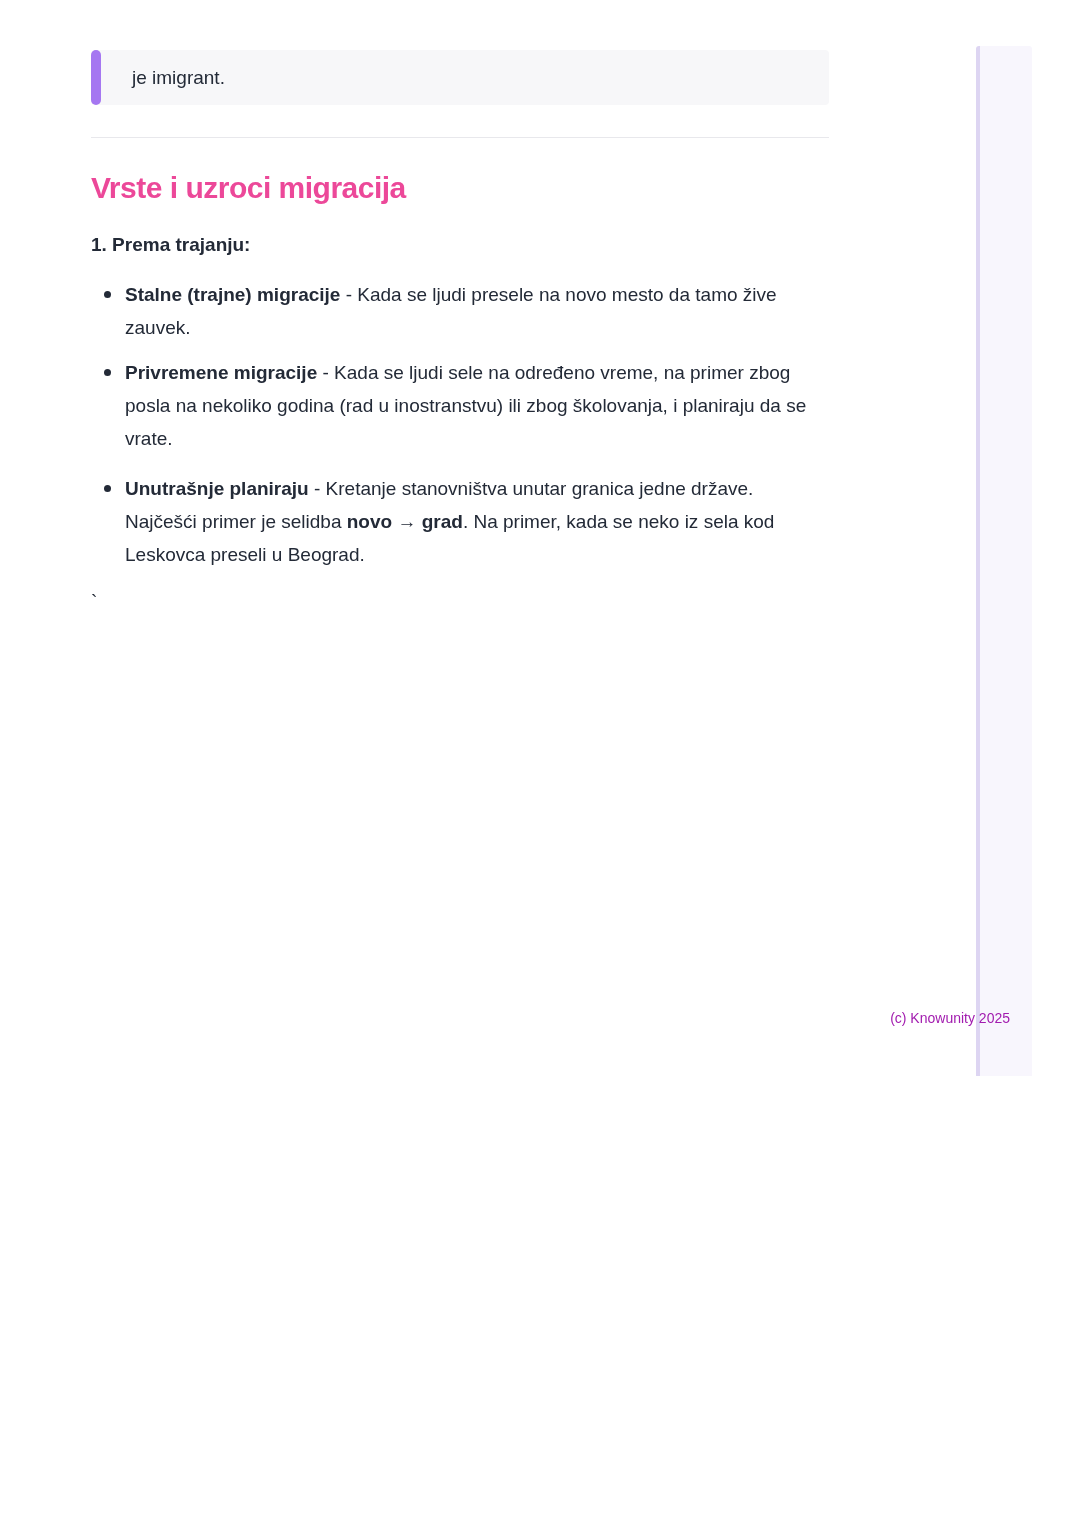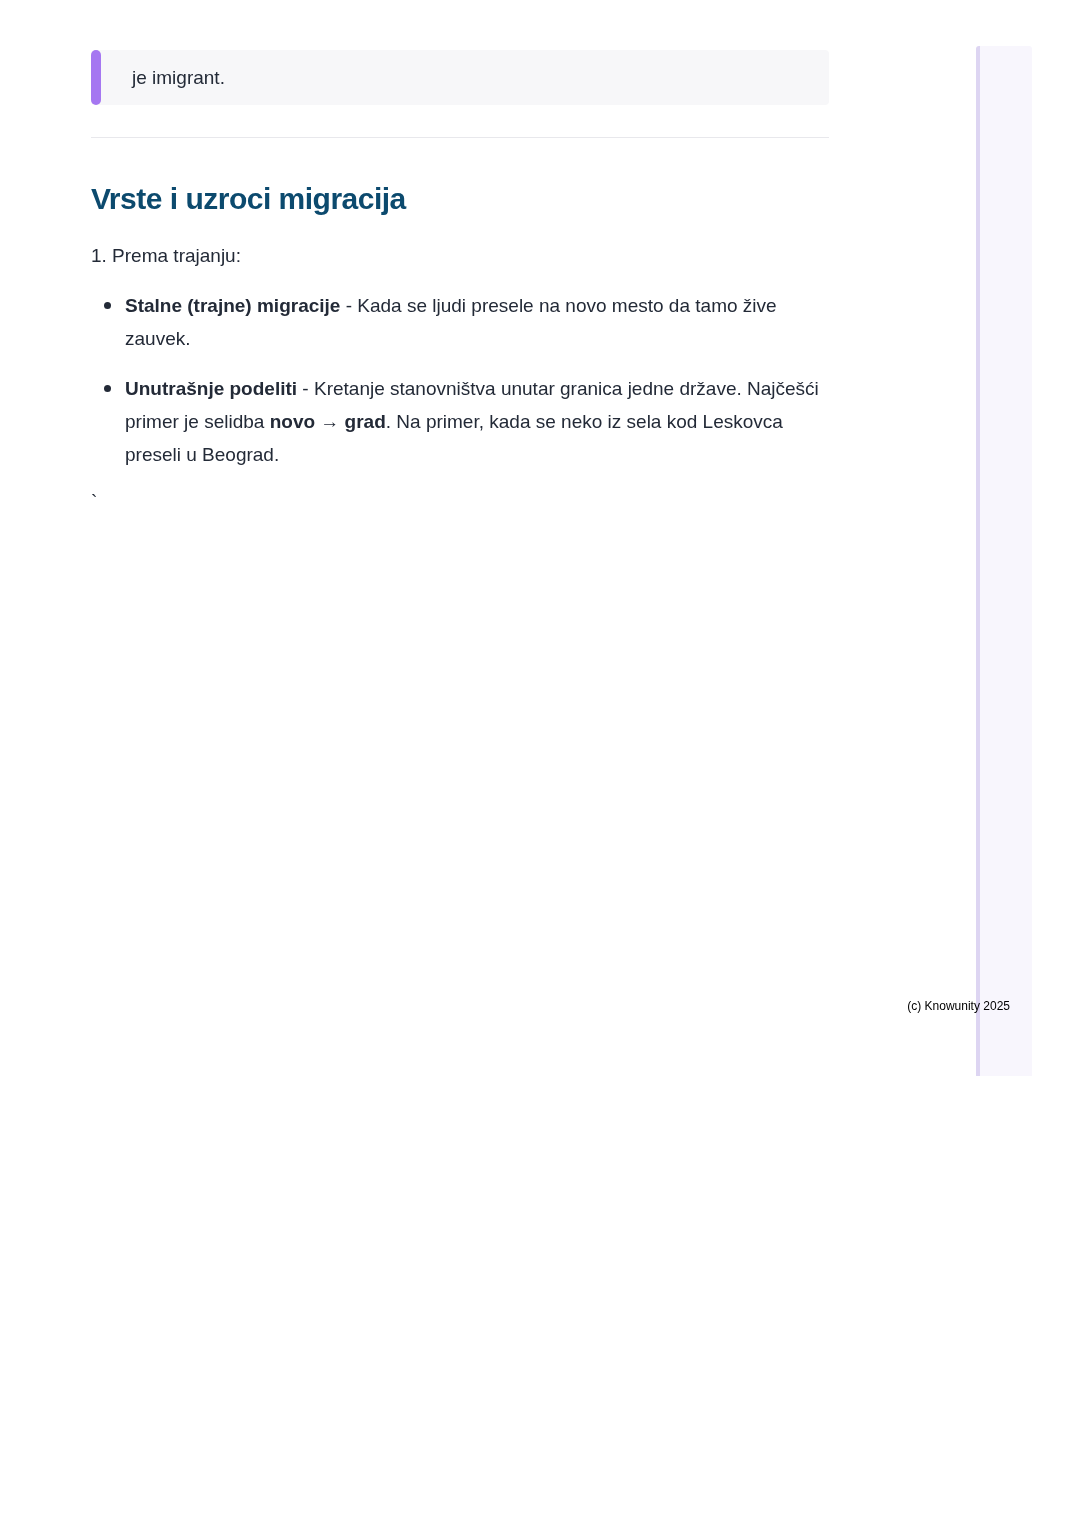--- a/index.html
+++ b/index.html
@@ -55,33 +55,33 @@
     border-radius: 6px;
   }
 
   .divider {
     border: none;
     border-top: 1px solid #e8e8ec;
     margin-top: 32px;
   }
 
   h1.doc-heading {
-    margin-top: 42px;
+    margin-top: 31px;
     font-size: 30px;
     line-height: 37px;
     font-weight: 800;
     letter-spacing: -0.5px;
-    color: #0c4a6e;
+    color: #ec4899;
   }
 
   p.intro { margin-top: 25px; }
 
   p.section-title {
     margin-top: 22px;
-    font-weight: 400;
+    font-weight: 700;
   }
 
   ul.doc-list {
     margin-top: 17px;
     list-style: none;
   }
   ul.doc-list li {
     position: relative;
     padding-left: 34px;
     margin-bottom: 12px;
@@ -95,24 +95,24 @@
     border-radius: 50%;
     background: #232a37;
   }
   strong { font-weight: 700; }
 
   p.stray { margin-top: 14px; }
 
   .footer {
     position: absolute;
     right: 70px;
-    bottom: 60px;
-    font-size: 12px;
+    bottom: 48px;
+    font-size: 14px;
     line-height: 20px;
-    color: #000000;
+    color: #a21caf;
     z-index: 3;
   }
 </style>
 </head>
 <body>
 
 <div class="page">
 
   <div class="side-strip"></div>
 
@@ -127,26 +127,29 @@
 
     <h1 class="doc-heading">Vrste i uzroci migracija</h1>
 
 
     <p class="section-title">1. Prema trajanju:</p>
 
     <ul class="doc-list">
       <li>
         <span class="bullet-dot"></span><strong>Stalne (trajne) migracije</strong><span> - Kada se ljudi presele na novo mesto da tamo žive zauvek.</span>
       </li>
+      <li>
+        <span class="bullet-dot"></span><strong>Privremene migracije</strong><span> - Kada se ljudi sele na određeno vreme, na primer zbog posla na nekoliko godina (rad u inostranstvu) ili zbog školovanja, i planiraju da se vrate.</span>
+      </li>
     </ul>
 
 
     <ul class="doc-list">
       <li>
-        <span class="bullet-dot"></span><strong>Unutrašnje podeliti</strong><span> - Kretanje stanovništva unutar granica jedne države. Najčešći primer je selidba </span><strong>novo → grad</strong><span>. Na primer, kada se neko iz sela kod Leskovca preseli u Beograd.</span>
+        <span class="bullet-dot"></span><strong>Unutrašnje planiraju</strong><span> - Kretanje stanovništva unutar granica jedne države. Najčešći primer je selidba </span><strong>novo → grad</strong><span>. Na primer, kada se neko iz sela kod Leskovca preseli u Beograd.</span>
       </li>
     </ul>
 
     <p class="stray">`</p>
 
   </div>
 
   <div class="footer">(c) Knowunity 2025</div>
 
 </div>

